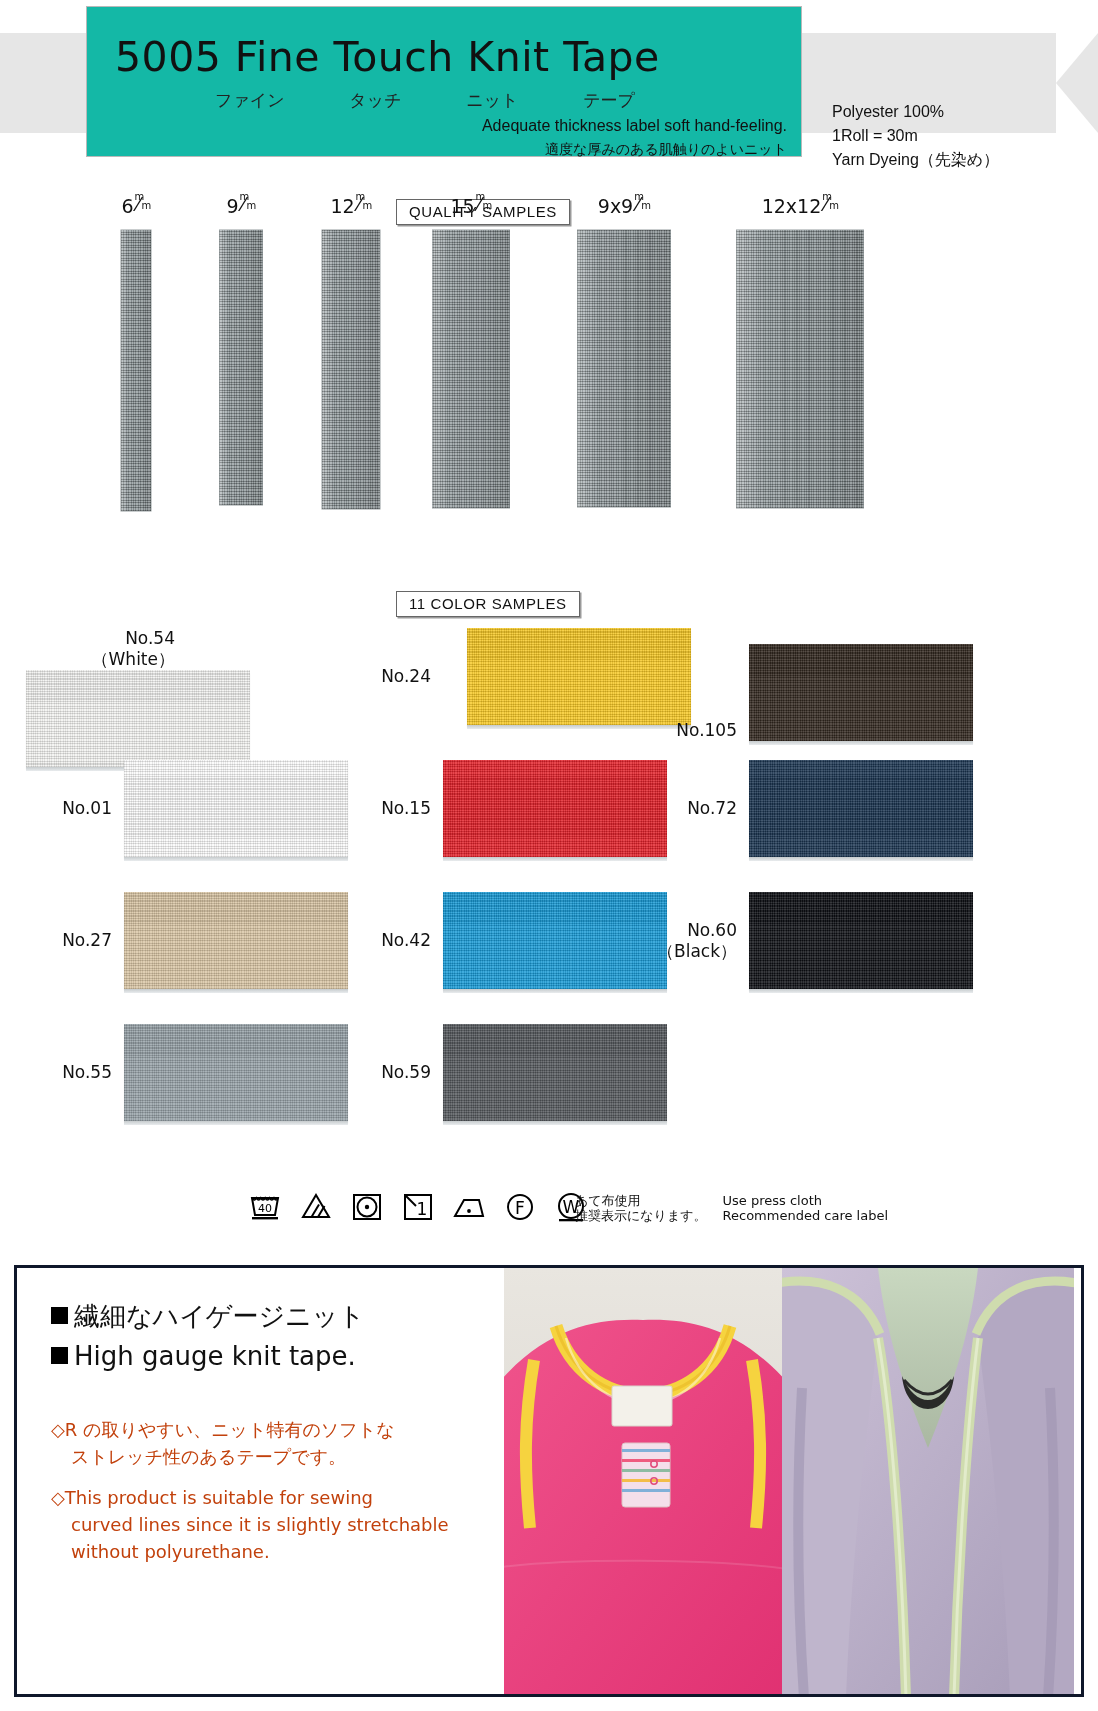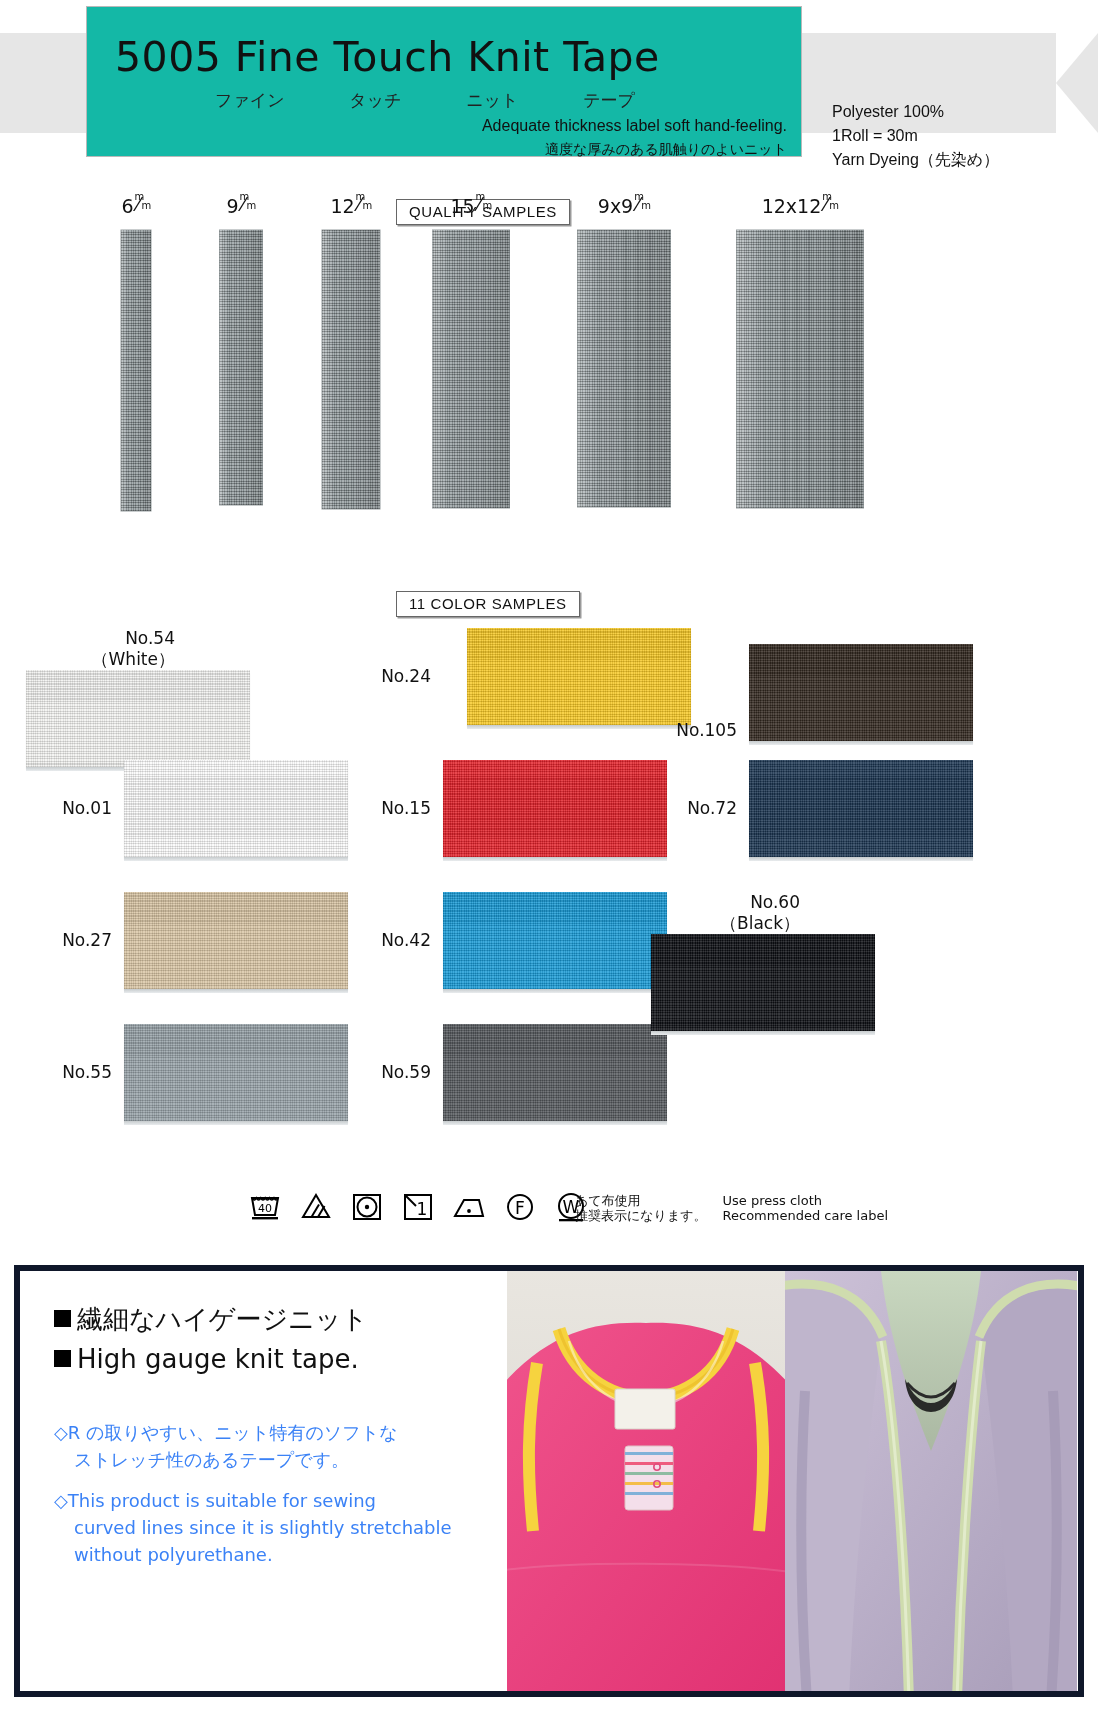--- a/index.html
+++ b/index.html
@@ -115,33 +115,33 @@
   .care-text{
     position:absolute;left:575px;top:5px;
     display:flex;gap:16px;font-size:13px;line-height:15px;
     font-family:"DejaVu Sans",sans-serif;color:#111;
   }
   .care-text .col{white-space:nowrap;}
 
   
   .bottom-panel{
     position:absolute;left:14px;top:1265px;width:1070px;height:432px;
-    border:6px solid #0f172a;box-sizing:border-box;background:#fff;
+    border:3px solid #0f172a;box-sizing:border-box;background:#fff;
     display:flex;overflow:hidden;
   }
   .bp-text{width:487px;padding:28px 0 0 34px;box-sizing:border-box;}
   .bp-h{
     font-size:26px;line-height:40px;white-space:nowrap;
     font-family:"DejaVu Sans",sans-serif;
   }
   .bp-h .sq{
     display:inline-block;width:17px;height:17px;background:#000;
     margin-right:6px;vertical-align:1px;
   }
-  .bp-body{margin-top:40px;font-size:18px;line-height:27px;color:#3b82f6;
+  .bp-body{margin-top:40px;font-size:18px;line-height:27px;color:#c2410c;
     font-family:"DejaVu Sans",sans-serif;}
   .bp-body p{margin:0 0 14px 0;}
   .bp-body .ind{display:block;padding-left:20px;}
 
   .bp-photos{flex:1;display:flex;}
   .photo{position:relative;overflow:hidden;}
   .photo-a{width:278px;}
   .photo-b{width:inherit;flex:1;}
 </style>
 </head>
@@ -230,21 +230,21 @@
       <div class="swatch" style="background: rgb(85, 89, 93);"></div>
     </div>
     <div class="sw-cell" style="left: 651px; top: 59px; align-items: flex-end;">
       <div class="sw-label"><span>No.105</span></div>
       <div class="swatch" style="background: rgb(50, 40, 31);"></div>
     </div>
     <div class="sw-cell" style="left: 651px; top: 175px;">
       <div class="sw-label"><span>No.72</span></div>
       <div class="swatch" style="background: rgb(27, 53, 81);"></div>
     </div>
-    <div class="sw-cell" style="left: 651px; top: 307px; flex-direction: column;">
+    <div class="sw-cell" style="left: 651px; top: 307px;">
       <div class="sw-label"><span>No.60</span><span class="sub">（Black）</span></div>
       <div class="swatch" style="background: rgb(13, 15, 20);"></div>
     </div>
   </div>
 
 <div class="care-zone">
   <div class="care-row">
     <span class="care-ic">
       <svg viewBox="0 0 34 34" width="34" height="34">
         <path d="M4 10 L30 10 L27 27 L7 27 Z" fill="none" stroke="#000" stroke-width="2"></path>

